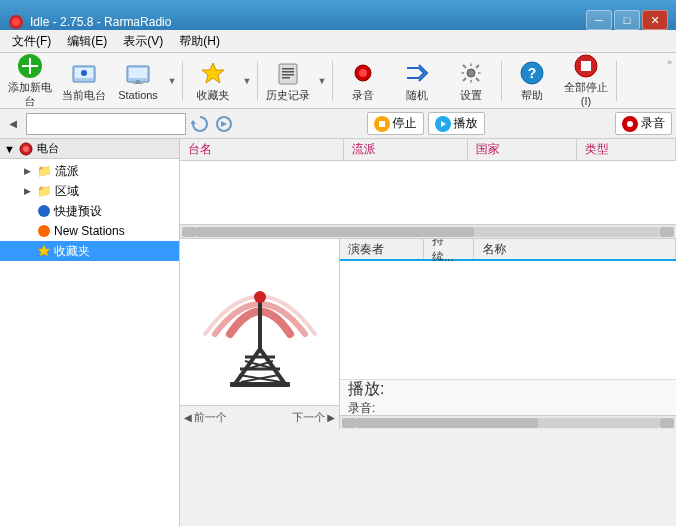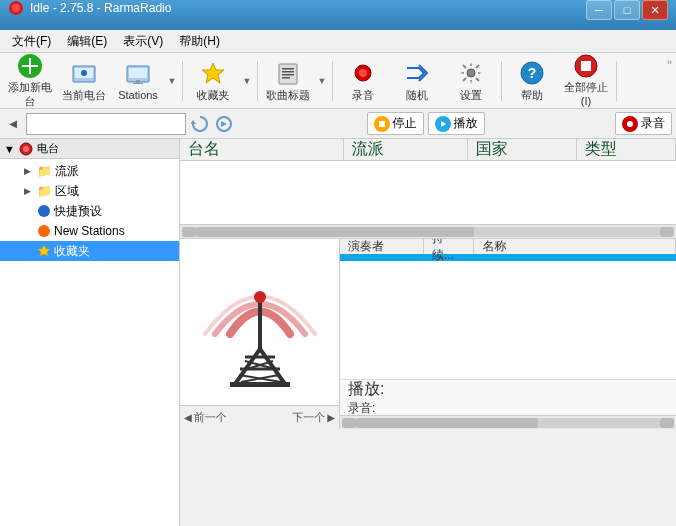--- a/index.html
+++ b/index.html
@@ -11,21 +11,21 @@
       background: #f0f0f0;
       overflow: hidden;
       user-select: none;
     }
 
     
     .title-bar {
       height: 30px;
       background: linear-gradient(to bottom, #4a9fd5, #2e7eb8);
       display: flex;
-      align-items: flex-start;
+      align-items: flex-end;
       justify-content: space-between;
       padding: 0 8px;
       color: white;
     }
     .title-bar-left {
       display: flex;
       align-items: center;
       gap: 6px;
     }
     .title-bar-controls {
@@ -244,22 +244,22 @@
     }
     .list-header {
       height: 22px;
       background: #f0f0f0;
       border-bottom: 1px solid #ccc;
       display: flex;
       align-items: center;
     }
     .list-col-header {
       padding: 0 8px;
-      font-size: 16px;
-      color: #14532d;
+      font-size: 12px;
+      color: #be185d;
       border-right: 1px solid #ccc;
       height: 100%;
       display: flex;
       align-items: center;
       cursor: pointer;
     }
     .list-body {
       flex: 1;
       overflow-y: auto;
       background: white;
@@ -334,21 +334,21 @@
 
     
     .track-info-area {
       flex: 1;
       display: flex;
       flex-direction: column;
     }
     .track-header {
       height: 22px;
       background: #f0f0f0;
-      border-bottom: 7px solid #0ea5e9;
+      border-bottom: 2px solid #0ea5e9;
       display: flex;
       align-items: center;
     }
     .track-col {
       padding: 0 8px;
       font-size: 12px;
       color: #333;
       border-right: 1px solid #ccc;
       height: 100%;
       display: flex;
@@ -441,21 +441,21 @@
   <div class="tool-btn">
     <div class="icon-wrap">
       <svg width="26" height="26" viewBox="0 0 26 26">
         <rect x="4" y="4" width="18" height="20" rx="1" fill="#dddddd" stroke="#888" stroke-width="1"></rect>
         <rect x="7" y="8" width="12" height="1.5" fill="#555"></rect>
         <rect x="7" y="11" width="12" height="1.5" fill="#555"></rect>
         <rect x="7" y="14" width="12" height="1.5" fill="#555"></rect>
         <rect x="7" y="17" width="8" height="1.5" fill="#555"></rect>
       </svg>
     </div>
-    <span class="tool-btn-label">歌曲标题</span>
+    <span class="tool-btn-label">历史记录</span>
   </div>
   <div class="toolbar-chevron">▼</div>
 
   <div class="toolbar-separator"></div>
 
   <div class="tool-btn">
     <div class="icon-wrap">
       <svg width="26" height="26" viewBox="0 0 26 26">
         <circle cx="13" cy="13" r="8" fill="#cc0000" stroke="#880000" stroke-width="1"></circle>
         <circle cx="13" cy="13" r="4" fill="#ff4444"></circle>

